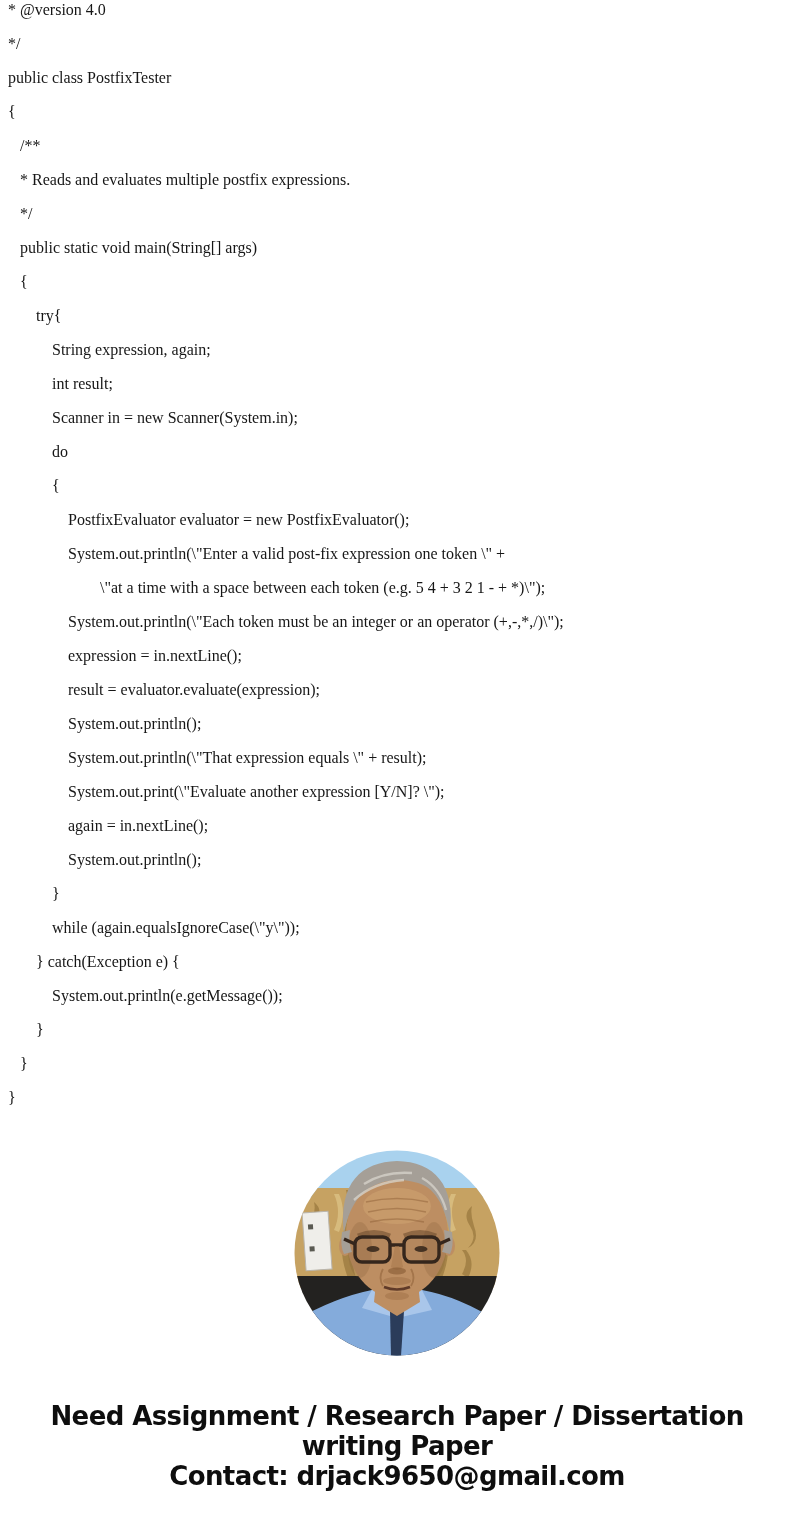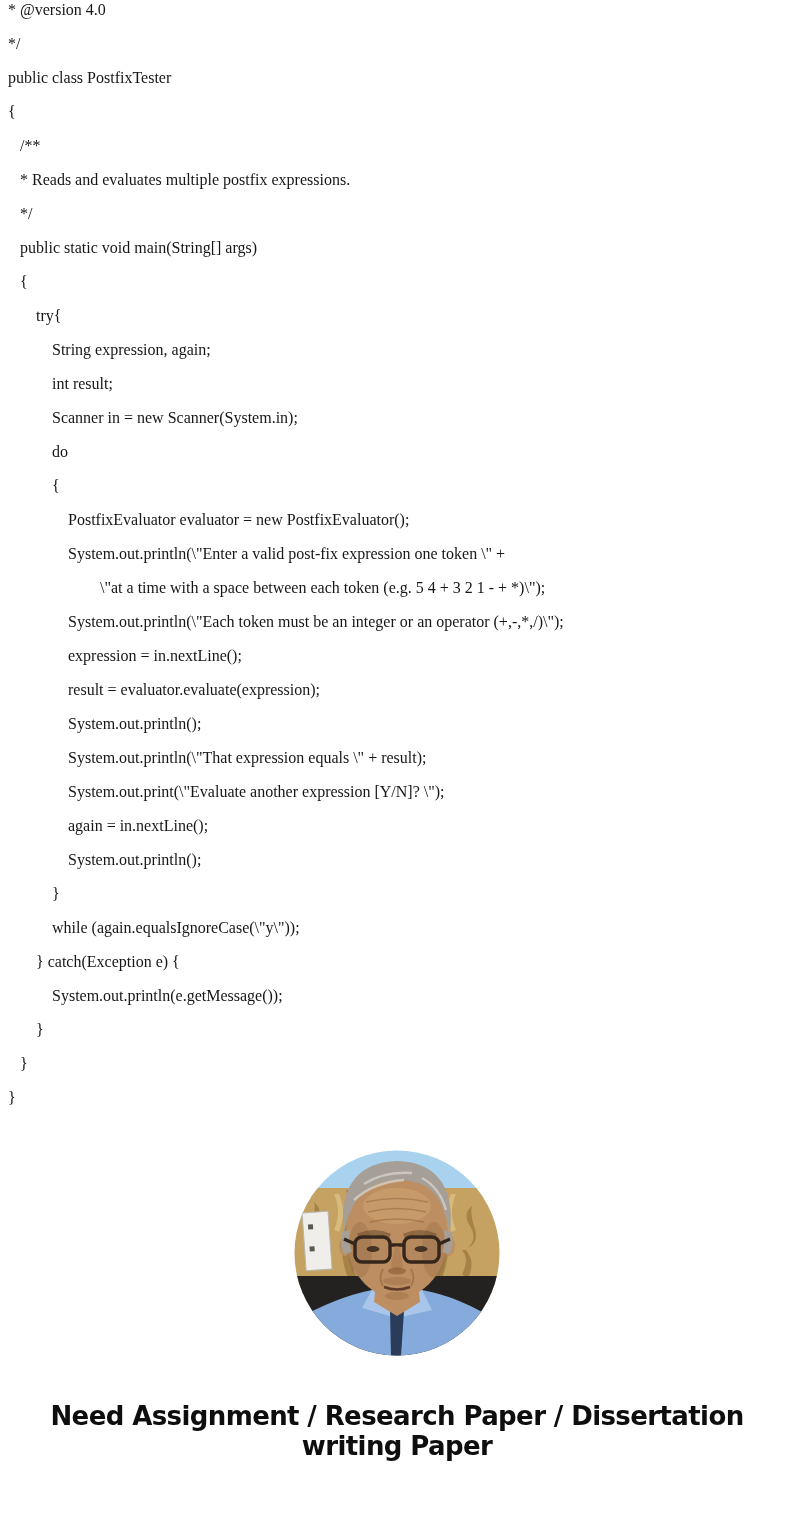--- a/index.html
+++ b/index.html
@@ -139,13 +139,14 @@
       <path d="M90,137 Q103,142 116,137" stroke="#5f3a28" stroke-width="2.6" fill="none"></path>
       <ellipse cx="103" cy="131" rx="14" ry="4" fill="#8a5c34" opacity="0.3"></ellipse>
       <ellipse cx="103" cy="146" rx="12" ry="4" fill="#8a5c34" opacity="0.3"></ellipse>
     </g>
   </svg>
 </div>
 
 <div class="footer-banner">
   <div>Need Assignment / Research Paper / Dissertation</div>
   <div>writing Paper</div>
+  <div>Contact: drjack9650@gmail.com</div>
 </div>
 
 </body></html>

